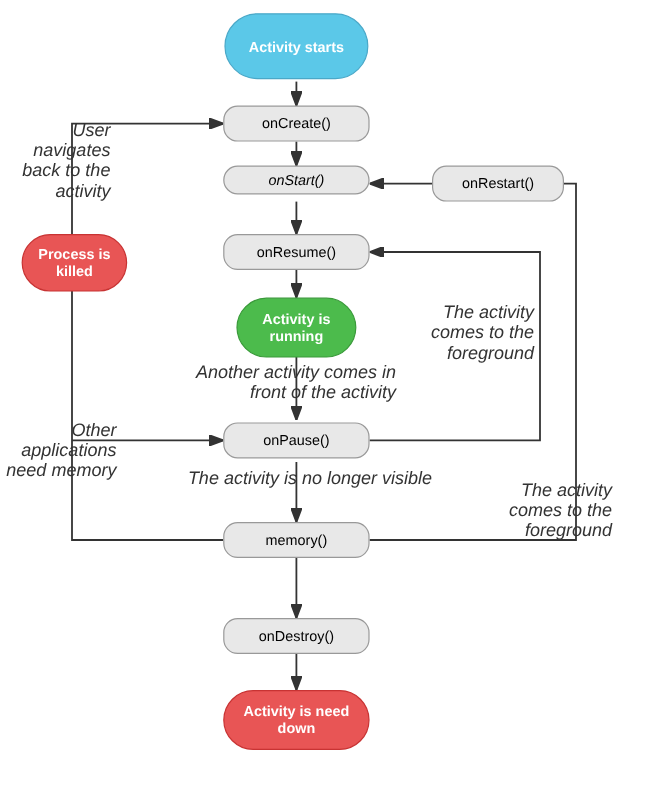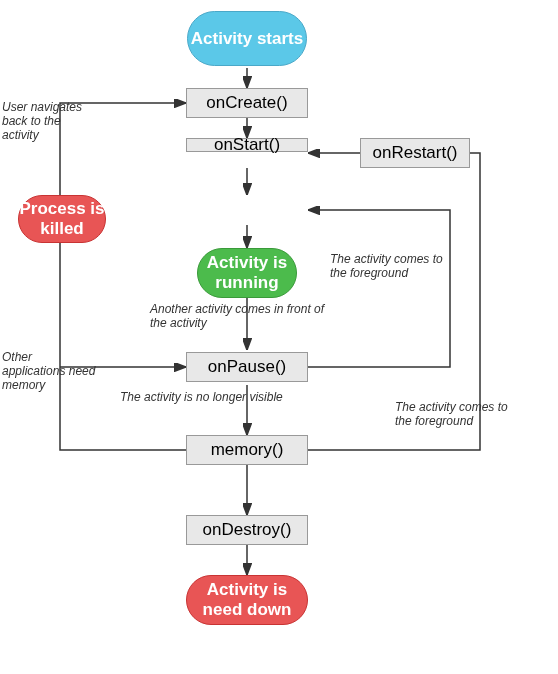--- a/index.html
+++ b/index.html
@@ -17,26 +17,26 @@
       width: 558px;
       height: 674px;
     }
     
     .node {
       position: absolute;
       display: flex;
       align-items: center;
       justify-content: center;
       text-align: center;
-      font-size: 17px;
+      font-size: 12px;
     }
     .rounded-rect {
       background: #e8e8e8;
       border: 1.5px solid #999;
-      border-radius: 0;
+      border-radius: 12px;
     }
     .oval {
       border-radius: 50px;
     }
     .oval-blue {
       background: #5bc8e8;
       border: 1.5px solid #4aa8c8;
       color: #fff;
       font-weight: bold;
     }
@@ -48,23 +48,23 @@
     }
     .oval-red {
       background: #e85555;
       border: 1.5px solid #c83333;
       color: #fff;
       font-weight: bold;
     }
     .label-text {
       position: absolute;
       font-style: italic;
-      font-size: 12px;
+      font-size: 15px;
       color: #333;
-      text-align: left;
+      text-align: right;
     }
     
     svg.arrows {
       position: absolute;
       top: 0; left: 0;
       width: 558px;
       height: 674px;
       pointer-events: none;
     }
     svg.arrows line, svg.arrows path, svg.arrows polyline {
@@ -120,28 +120,31 @@
   </svg>
 
   <div class="node oval oval-blue" style="left:187px; top:11px; width:120px; height:55px;">
     <span>Activity starts</span>
   </div>
 
   <div class="node rounded-rect" style="left:186px; top:88px; width:122px; height:30px;">
     <span>onCreate()</span>
   </div>
 
-  <div class="node rounded-rect" style="left:186px; top:138px; width:122px; height:14px;">
+  <div class="node rounded-rect" style="left:186px; top:138px; width:122px; height:24px;font-style:italic;">
     <span>onStart()</span>
   </div>
 
   <div class="node rounded-rect" style="left:360px; top:138px; width:110px; height:30px;align-items:center;">
     <span>onRestart()</span>
   </div>
 
+  <div class="node rounded-rect" style="left:186px; top:195px; width:122px; height:30px;">
+    <span>onResume()</span>
+  </div>
 
   <div class="node oval oval-green" style="left:197px; top:248px; width:100px; height:50px;justify-content:center;">
     <span>Activity is running</span>
   </div>
 
   <div class="label-text" style="left:150px; top:302px; width:180px;">
     <span>Another activity comes in front of the activity</span>
   </div>
 
   <div class="node rounded-rect" style="left:186px; top:352px; width:122px; height:30px;">

